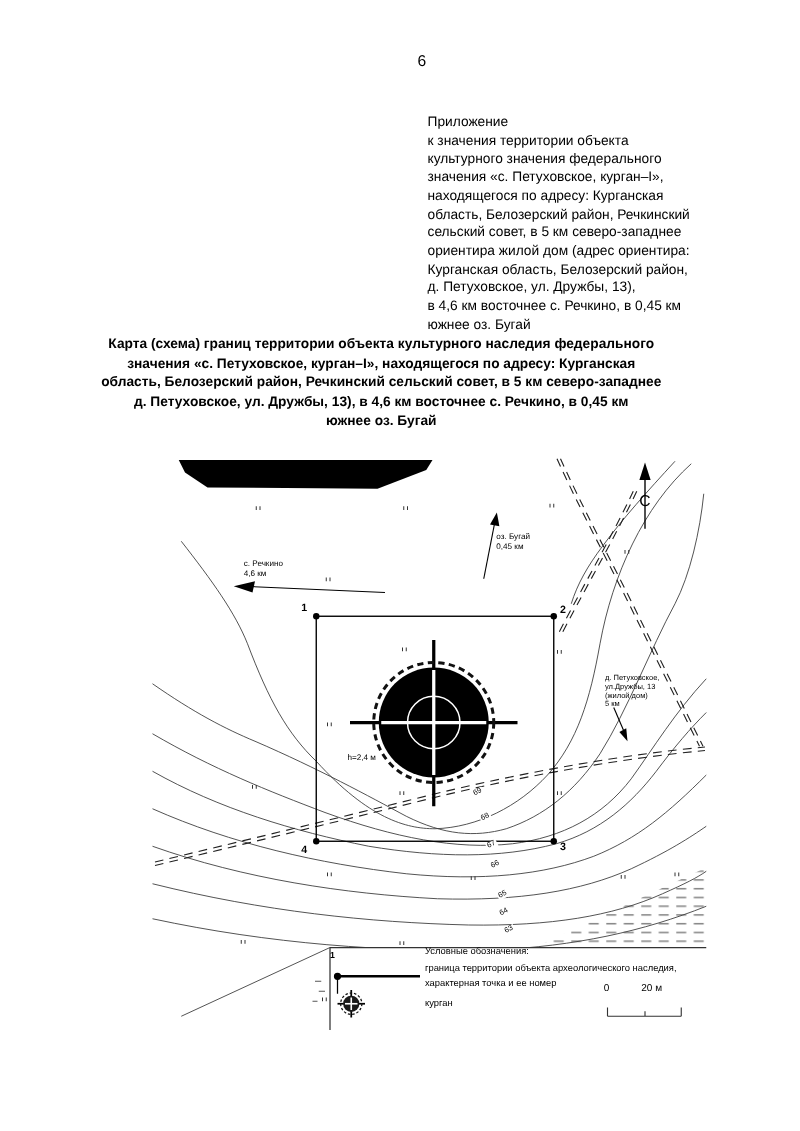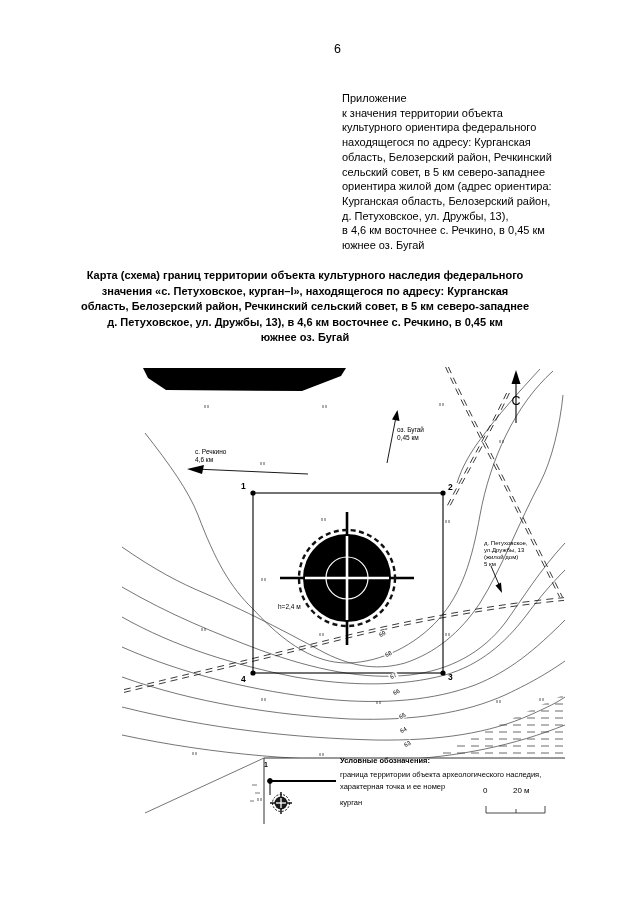--- a/index.html
+++ b/index.html
@@ -29,21 +29,22 @@
 </head>
 <body>
 
 <div class="page">
 
   <div class="page-number">6</div>
 
   <div class="appendix">
     <div>Приложение</div>
     <div>к значения территории объекта</div>
-    <div>культурного ориентира федерального</div>
+    <div>культурного значения федерального</div>
+    <div>значения «с. Петуховское, курган–I»,</div>
     <div>находящегося по адресу: Курганская</div>
     <div>область, Белозерский район, Речкинский</div>
     <div>сельский совет, в 5 км северо-западнее</div>
     <div>ориентира жилой дом (адрес ориентира:</div>
     <div>Курганская область, Белозерский район,</div>
     <div>д. Петуховское, ул. Дружбы, 13),</div>
     <div>в 4,6 км восточнее с. Речкино, в 0,45 км</div>
     <div>южнее оз. Бугай</div>
   </div>
 
@@ -182,21 +183,21 @@
 
     <span class="clabel" style="left:258px;top:266px;">69</span>
     <span class="clabel" style="left:264px;top:286px;">68</span>
     <span class="clabel" style="left:269px;top:308px;">67</span>
     <span class="clabel" style="left:272px;top:324px;">66</span>
     <span class="clabel" style="left:278px;top:348px;">65</span>
     <span class="clabel" style="left:279px;top:362px;">64</span>
     <span class="clabel" style="left:283px;top:376px;">63</span>
 
     <span class="lnum">1</span>
-    <span class="ltext" style="left:220px;top:391px;font-weight:bold;">Условные обозначения:</span>
+    <span class="ltext" style="left:220px;top:391px;">Условные обозначения:</span>
     <span class="ltext" style="left:220px;top:405px;">граница территории объекта археологического наследия,</span>
     <span class="ltext" style="left:220px;top:417px;">характерная точка и ее номер</span>
     <span class="ltext" style="left:220px;top:433px;">курган</span>
     <span class="sctext" style="left:363px;top:421px;">0</span>
     <span class="sctext" style="left:393px;top:421px;">20 м</span>
   </div>
 
 </div>
 
 </body></html>

